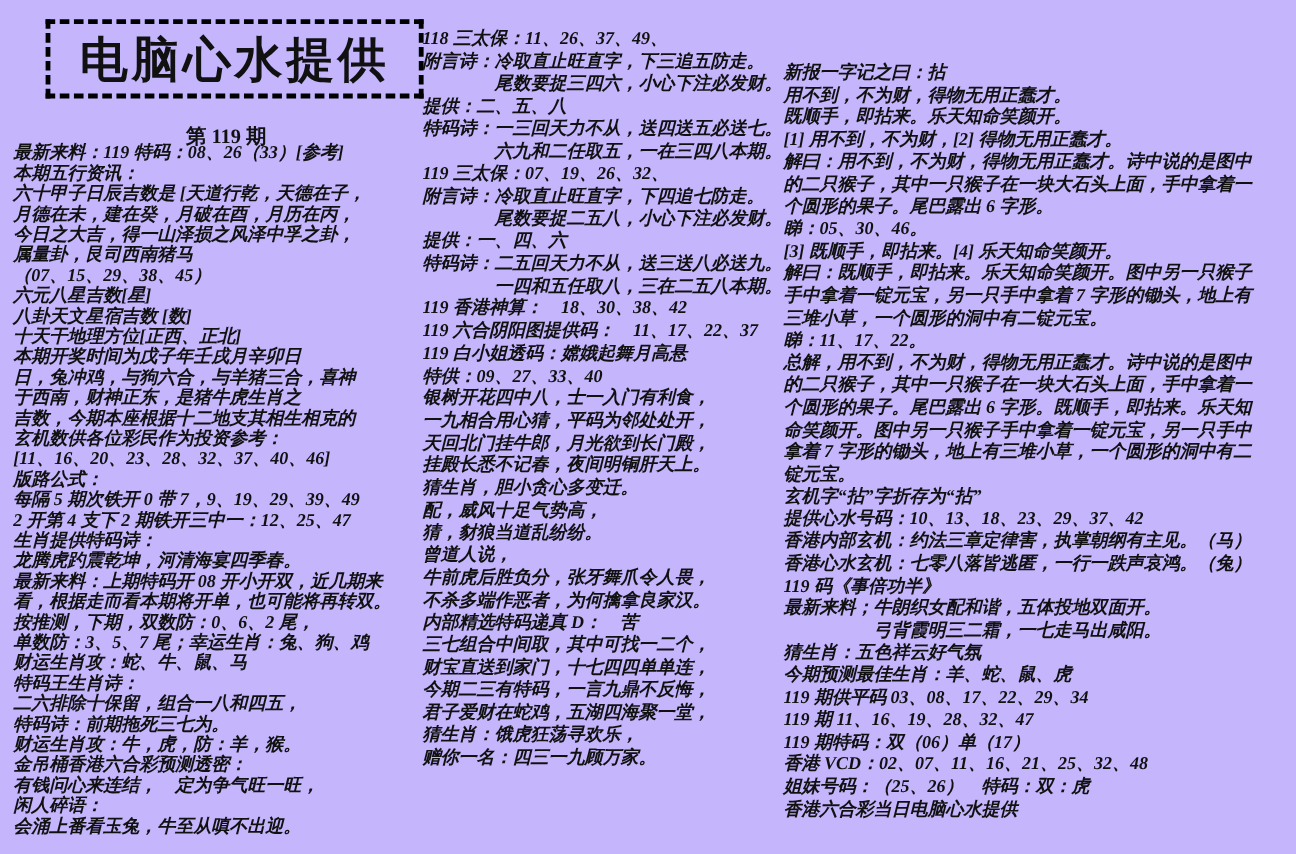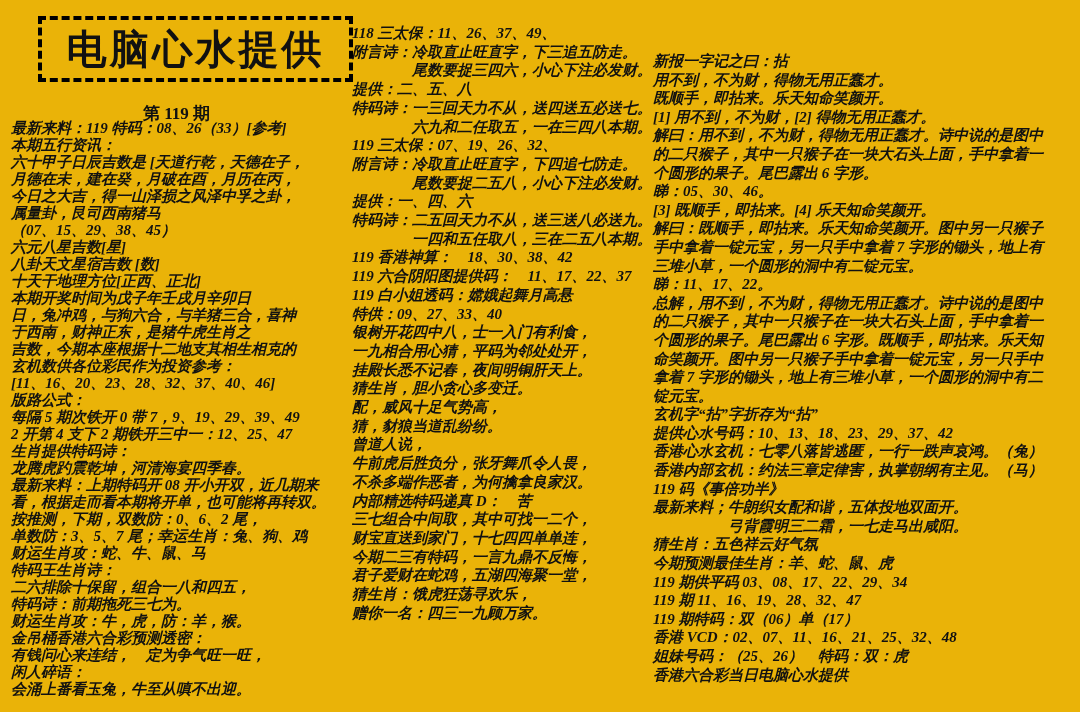--- a/index.html
+++ b/index.html
@@ -1,31 +1,31 @@
 <!DOCTYPE html>
 <html><head>
 <meta charset="utf-8">
 <style>
   * { margin:0; padding:0; box-sizing:border-box; }
   body { background:#e8e8e8; font-family:"Liberation Serif","DejaVu Serif",serif; }
   .page {
     position:relative; width:1080px; height:712px;
-    background:#eab308; color:#111; overflow:hidden;
+    background:#c4b5fd; color:#111; overflow:hidden;
     font-weight:bold;
   }
   .masthead {
     position:absolute; left:38px; top:16px; width:315px; height:66px;
     border:4px dashed #000;
     display:flex; align-items:center; justify-content:center;
   }
   .masthead .title {
     font-size:40px; font-weight:bold; letter-spacing:3px; white-space:nowrap;
   }
   .issue {
-    position:absolute; left:4px; top:102px; width:345px;
+    position:absolute; left:16px; top:102px; width:345px;
     text-align:center; font-size:17px; font-weight:bold;
   }
   .col { position:absolute; white-space:nowrap;font-style:italic; }
   .col-left  { left:11px;  top:120px; width:330px; }
   .col-mid   { left:352px; top:24px;  width:305px; }
   .col-right { left:653px; top:52px;  width:425px; }
   .line { font-size:15px; font-weight:bold; white-space:pre; }
   .col-left  .line { line-height:17px; }
   .col-mid   .line { line-height:18.7px; }
   .col-right .line { line-height:18.6px; }
@@ -90,20 +90,21 @@
       <div class="line">　　　　尾数要捉二五八，小心下注必发财。</div>
       <div class="line">提供：一、四、六</div>
       <div class="line">特码诗：二五回天力不从，送三送八必送九。</div>
       <div class="line">　　　　一四和五任取八，三在二五八本期。</div>
       <div class="line">119 香港神算：　18、30、38、42</div>
       <div class="line">119 六合阴阳图提供码：　11、17、22、37</div>
       <div class="line">119 白小姐透码：嫦娥起舞月高悬</div>
       <div class="line">特供：09、27、33、40</div>
       <div class="line">银树开花四中八，士一入门有利食，</div>
       <div class="line">一九相合用心猜，平码为邻处处开，</div>
+      <div class="line">天回北门挂牛郎，月光欲到长门殿，</div>
       <div class="line">挂殿长悉不记春，夜间明铜肝天上。</div>
       <div class="line">猜生肖，胆小贪心多变迁。</div>
       <div class="line">配，威风十足气势高，</div>
       <div class="line">猜，豺狼当道乱纷纷。</div>
       <div class="line">曾道人说，</div>
       <div class="line">牛前虎后胜负分，张牙舞爪令人畏，</div>
       <div class="line">不杀多端作恶者，为何擒拿良家汉。</div>
       <div class="line">内部精选特码递真 D：　苦</div>
       <div class="line">三七组合中间取，其中可找一二个，</div>
       <div class="line">财宝直送到家门，十七四四单单连，</div>
@@ -128,22 +129,22 @@
       <div class="line">三堆小草，一个圆形的洞中有二锭元宝。</div>
       <div class="line">睇：11、17、22。</div>
       <div class="line">总解，用不到，不为财，得物无用正蠢才。诗中说的是图中</div>
       <div class="line">的二只猴子，其中一只猴子在一块大石头上面，手中拿着一</div>
       <div class="line">个圆形的果子。尾巴露出 6 字形。既顺手，即拈来。乐天知</div>
       <div class="line">命笑颜开。图中另一只猴子手中拿着一锭元宝，另一只手中</div>
       <div class="line">拿着 7 字形的锄头，地上有三堆小草，一个圆形的洞中有二</div>
       <div class="line">锭元宝。</div>
       <div class="line">玄机字“拈”字折存为“拈”</div>
       <div class="line">提供心水号码：10、13、18、23、29、37、42</div>
+      <div class="line">香港内部玄机：约法三章定律害，执掌朝纲有主见。（马）</div>
       <div class="line">香港心水玄机：七零八落皆逃匿，一行一跌声哀鸿。（兔）</div>
-      <div class="line">香港内部玄机：约法三章定律害，执掌朝纲有主见。（马）</div>
       <div class="line">119 码《事倍功半》</div>
       <div class="line">最新来料；牛朗织女配和谐，五体投地双面开。</div>
       <div class="line">　　　　　弓背霞明三二霜，一七走马出咸阳。</div>
       <div class="line">猜生肖：五色祥云好气氛</div>
       <div class="line">今期预测最佳生肖：羊、蛇、鼠、虎</div>
       <div class="line">119 期供平码 03、08、17、22、29、34</div>
       <div class="line">119 期 11、16、19、28、32、47</div>
       <div class="line">119 期特码：双（06）单（17）</div>
       <div class="line">香港 VCD：02、07、11、16、21、25、32、48</div>
       <div class="line">姐妹号码：（25、26）　特码：双：虎</div>

